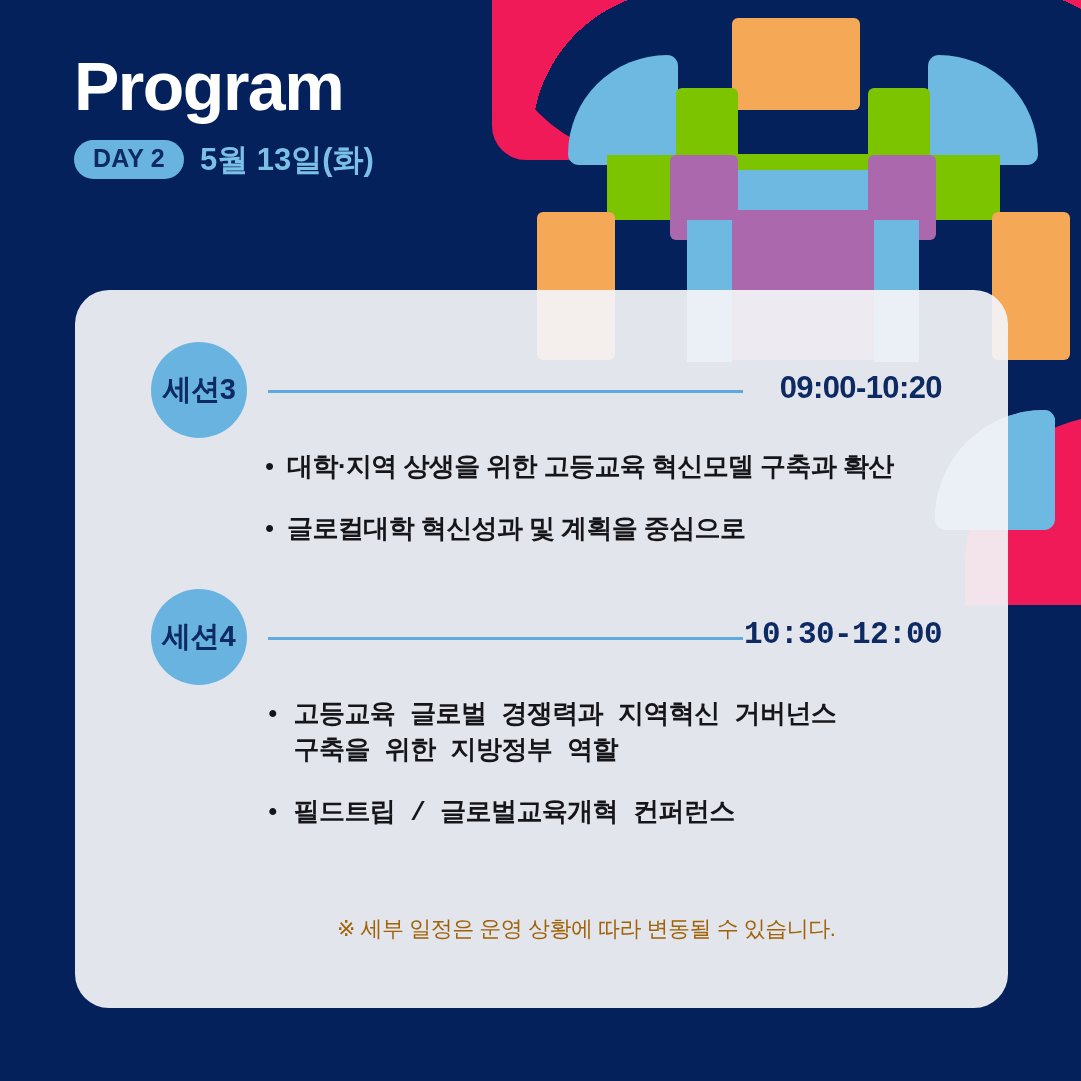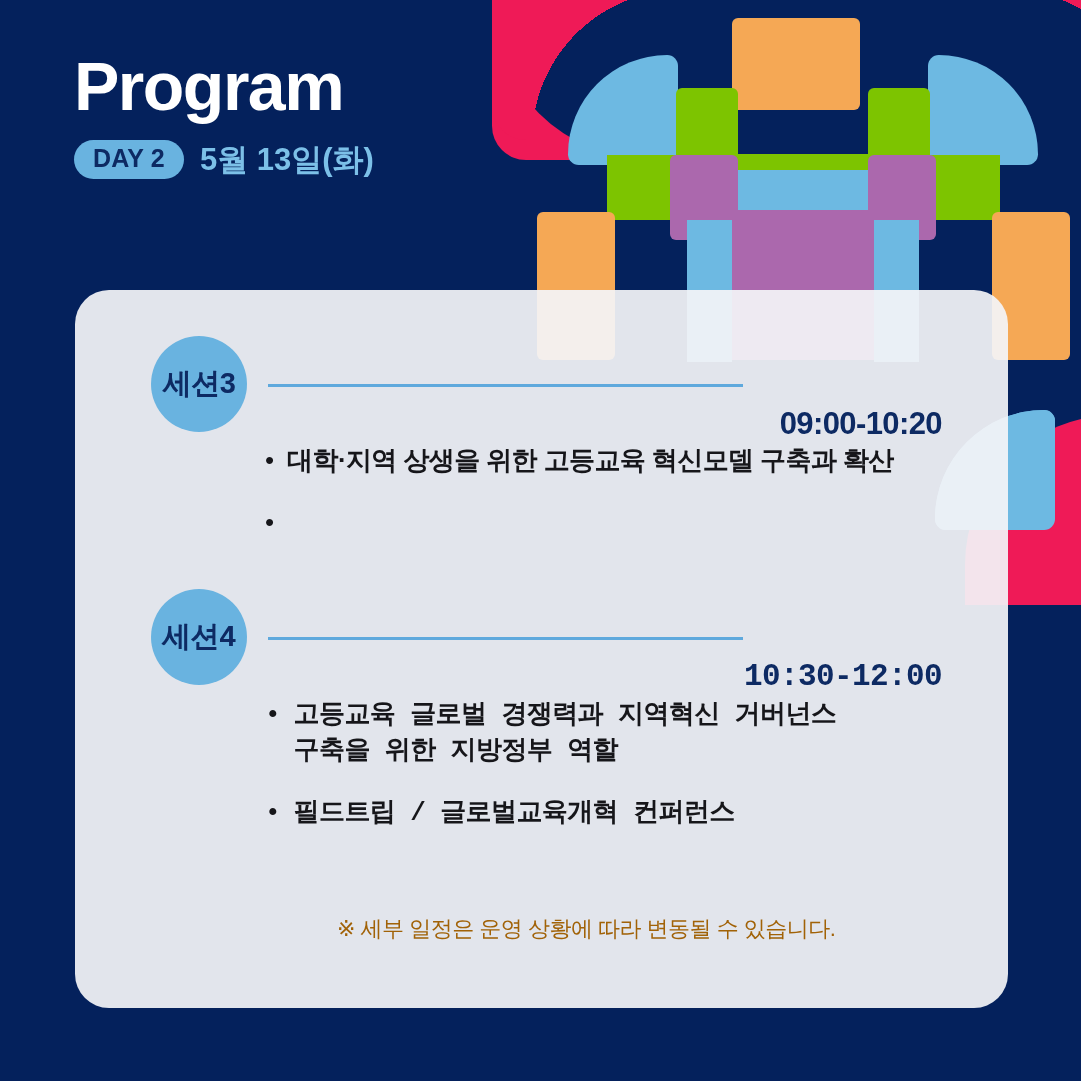--- a/index.html
+++ b/index.html
@@ -105,21 +105,20 @@
   }
   .session-time {
     position: absolute;
     right: 66px;
     top: 28px;
     font-size: 31px;
     font-weight: 700;
     color: #0d2a63;
     letter-spacing: -0.6px;
     white-space: nowrap;
-    margin-top: 42px;
   }
 
   .bullets {
     position: absolute;
     left: 190px;
     right: 40px;
   }
   .bullet-item {
     display: flex;
     align-items: flex-start;
@@ -217,33 +216,34 @@
   <div id="header">
     <h1 id="title">Program</h1>
     <div id="subtitle-row">
       <span id="day-badge">DAY 2</span>
       <span id="date-label">5월 13일(화)</span>
     </div>
   </div>
 
   <div id="card">
 
-    <div class="session-block" style="top:46px;">
+    <div class="session-block" style="top:52px;">
       <div class="session-head">
         <div class="session-circle">세션3</div>
         <div class="session-line"></div>
         <div class="session-time">09:00-10:20</div>
       </div>
       <div class="bullets" style="top:106px;">
         <div class="bullet-item">
           <span class="bullet-dot">•</span>
           <span class="bullet-text">대학·지역 상생을 위한 고등교육 혁신모델 구축과 확산</span>
         </div>
         <div class="bullet-item">
           <span class="bullet-dot">•</span>
+          <span class="bullet-text">글로컬대학 혁신성과 및 계획을 중심으로</span>
         </div>
       </div>
     </div>
 
     <div class="session-block" style="top:299px;font-family:Liberation Mono, monospace;">
       <div class="session-head">
         <div class="session-circle">세션4</div>
         <div class="session-line"></div>
         <div class="session-time">10:30-12:00</div>
       </div>

